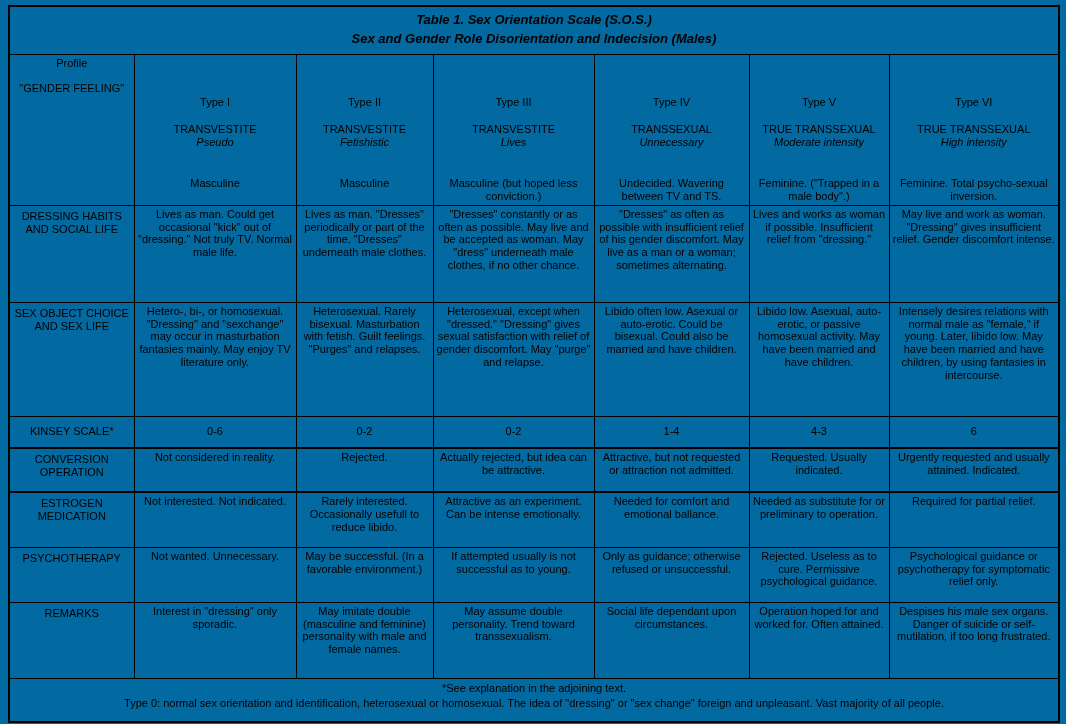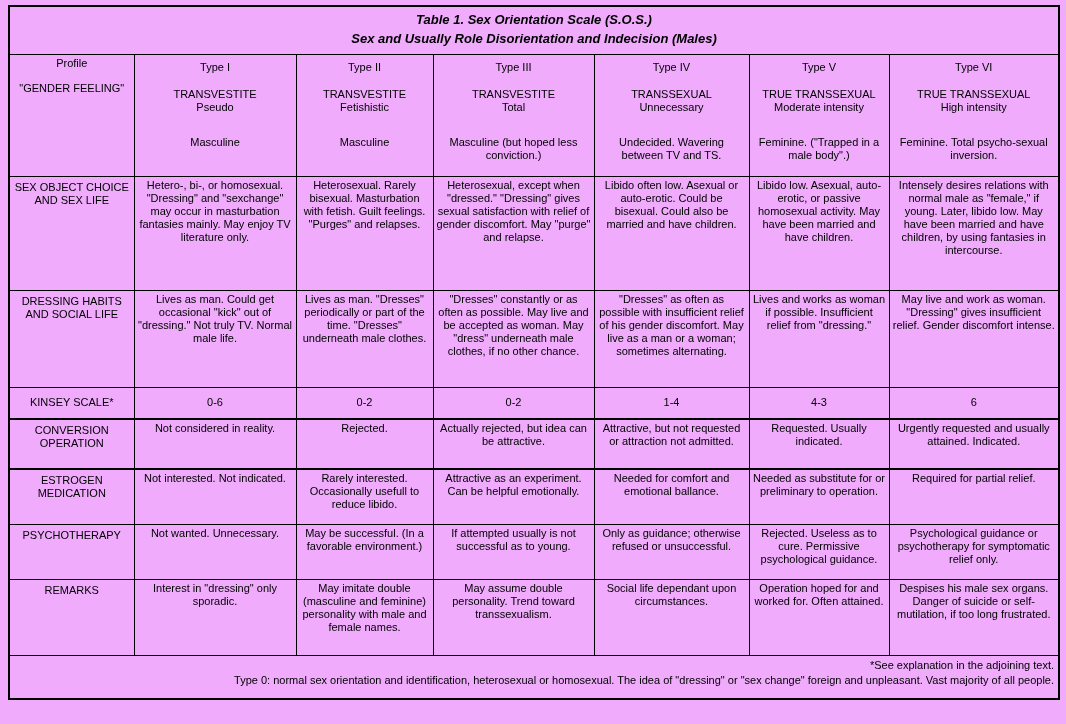--- a/index.html
+++ b/index.html
@@ -1,38 +1,38 @@
 <!DOCTYPE html>
 <html><head>
 <meta charset="utf-8">
 <style>
   html, body { margin: 0; padding: 0; background: #ffffff; }
   .page {
-    width: 1066px; height: 724px; background: #f0abfc; color: #000;
+    width: 1066px; height: 724px; background: #0369a1; color: #000;
     font-family: "Liberation Sans", "DejaVu Sans", sans-serif;
     box-sizing: border-box; padding: 5px 8px 8px 8px; overflow: hidden;
   }
   table.sos {
     border-collapse: collapse; table-layout: fixed; width: 1050px;
     border: 2px solid #000; font-size: 11px; line-height: 1.18;
   }
   td { border: 1px solid #000; vertical-align: top; padding: 2px 3px; text-align: center; box-sizing: border-box; }
   tr.title-row td { border-bottom: 1px solid #000; padding: 4px 6px 5px 6px; }
   .title-line { font-weight: bold; font-style: italic; font-size: 13px; line-height: 1.45; text-align: center; }
   tr.group-row td { font-weight: bold; font-size: 11.5px; vertical-align: middle; padding: 4px 2px; }
   td.profile-cell { padding-top: 6px; }
-  .type-label   { margin-bottom: 14px; }
+  .type-label   { margin-bottom: 14px; margin-top: 35px; }
   .type-name    { margin-bottom: 0; }
-  .type-subtype { margin-bottom: 22px; }
+  .type-subtype { margin-bottom: 28px; font-style: italic; }
   td.profile-rowlabel { }
   td.profile-rowlabel .pl1 { margin-bottom: 12px; }
   td.rowlabel { padding-top: 4px; }
   tr.kinsey-row td { vertical-align: middle; padding: 2px; }
   tr.thick-top td { border-top: 2px solid #000; }
-  tr.foot-row td { text-align: right; vertical-align: top; padding: 3px 4px; border-top: 1px solid #000; }
+  tr.foot-row td { text-align: center; vertical-align: top; padding: 3px 4px; border-top: 1px solid #000; }
   .foot-line { margin-bottom: 2px; }
 </style>
 </head>
 <body>
 
 <div class="page">
   <table class="sos">
     <colgroup>
       <col style="width:125px">
         <col style="width:162px">
@@ -40,21 +40,21 @@
         <col style="width:161px">
         <col style="width:155px">
         <col style="width:140px">
         <col style="width:170px">
     </colgroup>
 
     <tbody>
         <tr class="title-row" style="height:40px">
       <td colspan="7">
         <div class="title-line">Table 1. Sex Orientation Scale (S.O.S.)</div>
-        <div class="title-line">Sex and Usually Role Disorientation and Indecision (Males)</div>
+        <div class="title-line">Sex and Gender Role Disorientation and Indecision (Males)</div>
       </td>
     </tr>
 
 
     <tr style="height:122px">
       <td class="profile-rowlabel">
         <div class="pl1">Profile</div>
         <div>"GENDER FEELING"</div>
       </td>
       <td class="profile-cell">
@@ -65,21 +65,21 @@
       </td>
       <td class="profile-cell">
         <div class="type-label">Type II</div>
         <div class="type-name">TRANSVESTITE</div>
         <div class="type-subtype">Fetishistic</div>
         <div class="type-feeling">Masculine</div>
       </td>
       <td class="profile-cell">
         <div class="type-label">Type III</div>
         <div class="type-name">TRANSVESTITE</div>
-        <div class="type-subtype">Total</div>
+        <div class="type-subtype">Lives</div>
         <div class="type-feeling">Masculine (but hoped less conviction.)</div>
       </td>
       <td class="profile-cell">
         <div class="type-label">Type IV</div>
         <div class="type-name">TRANSSEXUAL</div>
         <div class="type-subtype">Unnecessary</div>
         <div class="type-feeling">Undecided. Wavering between TV and TS.</div>
       </td>
       <td class="profile-cell">
         <div class="type-label">Type V</div>
@@ -88,65 +88,65 @@
         <div class="type-feeling">Feminine. ("Trapped in a male body".)</div>
       </td>
       <td class="profile-cell">
         <div class="type-label">Type VI</div>
         <div class="type-name">TRUE TRANSSEXUAL</div>
         <div class="type-subtype">High intensity</div>
         <div class="type-feeling">Feminine. Total psycho-sexual inversion.</div>
       </td>
     </tr>
 
+    <tr style="height:97px">
+      <td class="rowlabel">DRESSING HABITS AND SOCIAL LIFE</td>
+      <td>Lives as man. Could get occasional "kick" out of "dressing." Not truly TV. Normal male life.</td>
+      <td>Lives as man. "Dresses" periodically or part of the time. "Dresses" underneath male clothes.</td>
+      <td>"Dresses" constantly or as often as possible. May live and be accepted as woman. May "dress" underneath male clothes, if no other chance.</td>
+      <td>"Dresses" as often as possible with insufficient relief of his gender discomfort. May live as a man or a woman; sometimes alternating.</td>
+      <td>Lives and works as woman if possible. Insufficient relief from "dressing."</td>
+      <td>May live and work as woman. "Dressing" gives insufficient relief. Gender discomfort intense.</td>
+    </tr>
+
     <tr style="height:114px">
       <td class="rowlabel">SEX OBJECT CHOICE AND SEX LIFE</td>
       <td>Hetero-, bi-, or homosexual. "Dressing" and "sexchange" may occur in masturbation fantasies mainly. May enjoy TV literature only.</td>
       <td>Heterosexual. Rarely bisexual. Masturbation with fetish. Guilt feelings. "Purges" and relapses.</td>
       <td>Heterosexual, except when "dressed." "Dressing" gives sexual satisfaction with relief of gender discomfort. May "purge" and relapse.</td>
       <td>Libido often low. Asexual or auto-erotic. Could be bisexual. Could also be married and have children.</td>
       <td>Libido low. Asexual, auto-erotic, or passive homosexual activity. May have been married and have children.</td>
       <td>Intensely desires relations with normal male as "female," if young. Later, libido low. May have been married and have children, by using fantasies in intercourse.</td>
-    </tr>
-
-    <tr style="height:97px">
-      <td class="rowlabel">DRESSING HABITS AND SOCIAL LIFE</td>
-      <td>Lives as man. Could get occasional "kick" out of "dressing." Not truly TV. Normal male life.</td>
-      <td>Lives as man. "Dresses" periodically or part of the time. "Dresses" underneath male clothes.</td>
-      <td>"Dresses" constantly or as often as possible. May live and be accepted as woman. May "dress" underneath male clothes, if no other chance.</td>
-      <td>"Dresses" as often as possible with insufficient relief of his gender discomfort. May live as a man or a woman; sometimes alternating.</td>
-      <td>Lives and works as woman if possible. Insufficient relief from "dressing."</td>
-      <td>May live and work as woman. "Dressing" gives insufficient relief. Gender discomfort intense.</td>
     </tr>
 
     <tr class="kinsey-row" style="height:32px">
       <td>KINSEY SCALE*</td>
       <td>0-6</td>
       <td>0-2</td>
       <td>0-2</td>
       <td>1-4</td>
       <td>4-3</td>
       <td>6</td>
     </tr>
 
-    <tr class="thick-top" style="height:50px">
+    <tr class="thick-top" style="height:44px">
       <td class="rowlabel">CONVERSION OPERATION</td>
       <td>Not considered in reality.</td>
       <td>Rejected.</td>
       <td>Actually rejected, but idea can be attractive.</td>
       <td>Attractive, but not requested or attraction not admitted.</td>
       <td>Requested. Usually indicated.</td>
       <td>Urgently requested and usually attained. Indicated.</td>
     </tr>
 
     <tr class="thick-top" style="height:55px">
       <td class="rowlabel">ESTROGEN MEDICATION</td>
       <td>Not interested. Not indicated.</td>
       <td>Rarely interested. Occasionally usefull to reduce libido.</td>
-      <td>Attractive as an experiment. Can be helpful emotionally.</td>
+      <td>Attractive as an experiment. Can be intense emotionally.</td>
       <td>Needed for comfort and emotional ballance.</td>
       <td>Needed as substitute for or preliminary to operation.</td>
       <td>Required for partial relief.</td>
     </tr>
 
     <tr style="height:55px">
       <td class="rowlabel">PSYCHOTHERAPY</td>
       <td>Not wanted. Unnecessary.</td>
       <td>May be successful. (In a favorable environment.)</td>
       <td>If attempted usually is not successful as to young.</td>

